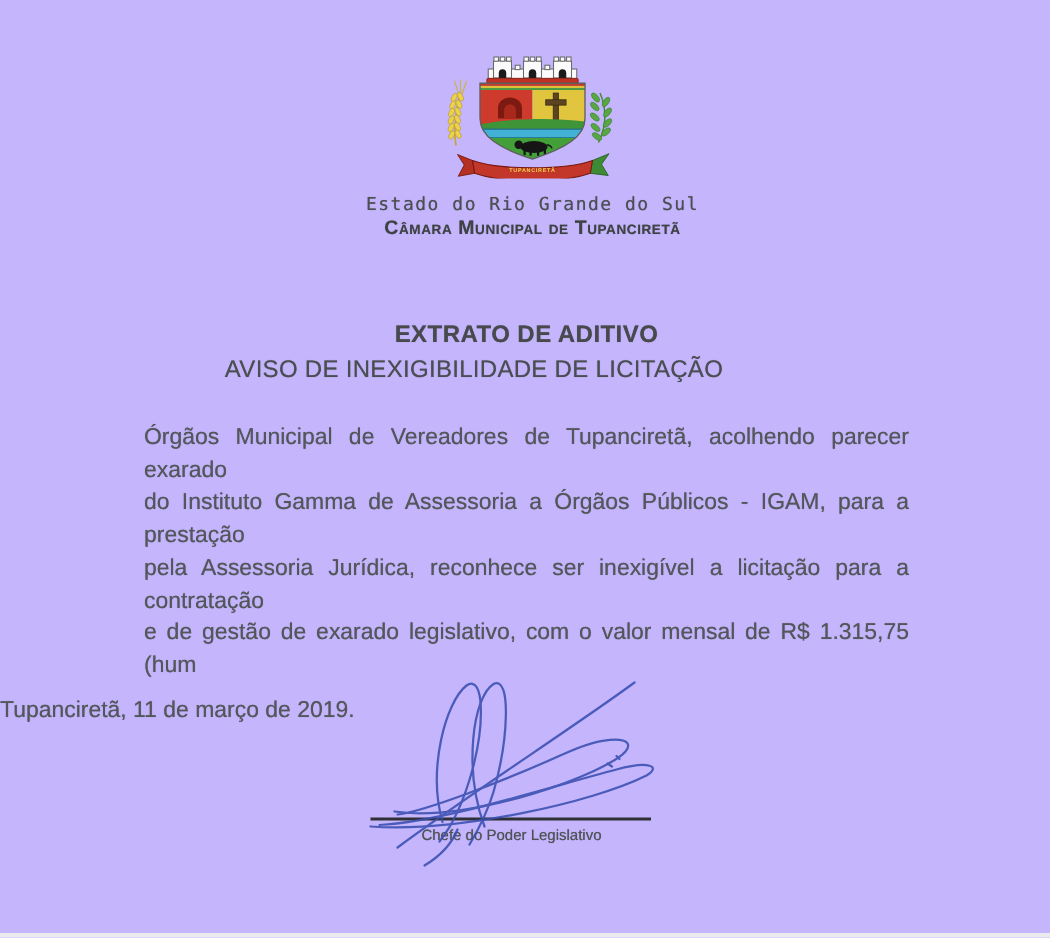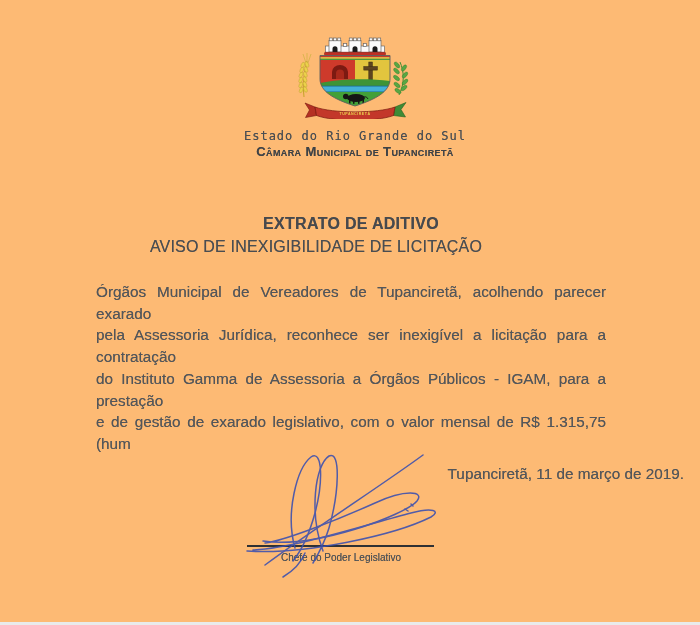--- a/index.html
+++ b/index.html
@@ -1,19 +1,19 @@
 <!DOCTYPE html>
 <html><head>
 <meta charset="utf-8">
 <style>
   html,body{margin:0;padding:0;}
   .page{
     position:relative;
     width:700px;height:625px;
-    background:#fdba74;
+    background:#c4b5fd;
     overflow:hidden;
     font-family:"Liberation Sans", sans-serif;
     color:#505357;
   }
   .abs{position:absolute;}
   .scan{text-shadow:0 0 0.5px rgba(82,85,90,.75);}
   
   .crest{left:293px;top:37px;width:124px;height:82px;}
   .state-line{
     left:5px;top:129px;width:700px;text-align:center;
@@ -36,21 +36,21 @@
   }
   
   .body-text{
     left:96px;top:281px;width:510px;
     font-size:15.3px;line-height:21.7px;color:#53565a;
   }
   .jline{text-align:justify;text-align-last:justify;text-justify:inter-word;}
   .jlast{text-align:left;text-align-last:left;}
   
   .date-line{
-    left:0;top:465px;width:684px;text-align:right;
+    left:0;top:465px;width:684px;text-align:left;
     font-size:15.3px;color:#53565a;
   }
   .sig-svg{left:235px;top:446px;width:240px;height:134px;pointer-events:none;}
   .sig-rule{left:247px;top:545px;width:187px;height:1.8px;background:#2f3134;}
   .role-line{
     left:0;top:552px;width:682px;text-align:center;
     font-size:10px;color:#4e5155;
   }
   .bottom-edge{left:0;top:622px;width:700px;height:3px;background:#e9ebec;}
 </style>
@@ -164,22 +164,22 @@
   </svg>
 
   <div class="abs state-line scan">Estado do Rio Grande do Sul</div>
   <div class="abs org-line scan">Câmara Municipal de Tupanciretã</div>
 
   <div class="abs title1 scan">EXTRATO DE ADITIVO</div>
   <div class="abs title2 scan">AVISO DE INEXIGIBILIDADE DE LICITAÇÃO</div>
 
   <div class="abs body-text">
     <div class="jline scan">Órgãos Municipal de Vereadores de Tupanciretã, acolhendo parecer exarado</div>
+    <div class="jline scan">do Instituto Gamma de Assessoria a Órgãos Públicos - IGAM, para a prestação</div>
     <div class="jline scan">pela Assessoria Jurídica, reconhece ser inexigível a licitação para a contratação</div>
-    <div class="jline scan">do Instituto Gamma de Assessoria a Órgãos Públicos - IGAM, para a prestação</div>
     <div class="jline scan">e de gestão de exarado legislativo, com o valor mensal de R$ 1.315,75 (hum</div>
   </div>
 
   <div class="abs date-line scan">Tupanciretã, 11 de março de 2019.</div>
 
   <div class="abs sig-rule"></div>
   <div class="abs role-line scan">Chefe do Poder Legislativo</div>
 
   <svg class="abs sig-svg" viewBox="0 0 240 134">
     <g fill="none" stroke="#3a4fb0" stroke-width="1.5" stroke-linecap="round" opacity="0.88">

